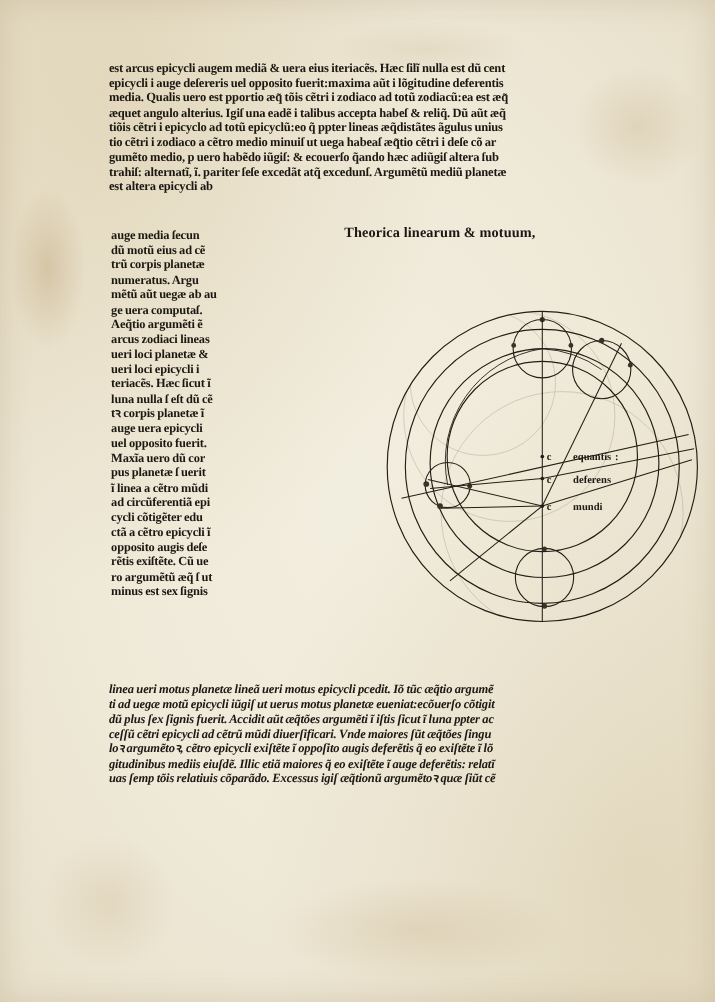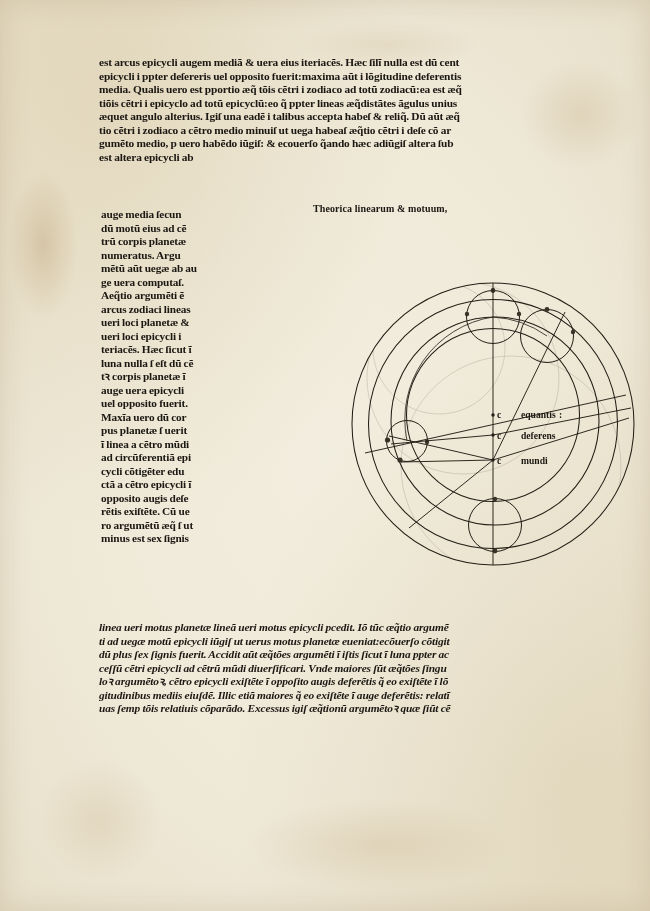--- a/index.html
+++ b/index.html
@@ -76,21 +76,21 @@
     font-size: 11.3px;
     line-height: 13.5px;
   }
 
   
   #figure-caption {
     position: absolute;
     left: 214px;
     top: 147px;
     width: 238px;
-    font-size: 10px;
+    font-size: 13px;
     color: #1b1712;
     font-weight: 600;
     letter-spacing: 0.1px;
   }
 
   
   #bottom-para {
     position: absolute;
     left: 0;
     top: 565px;
@@ -129,26 +129,27 @@
   <div class="stain s1"></div>
   <div class="stain s2"></div>
   <div class="stain s3"></div>
   <div class="stain s4"></div>
   <div class="stain s5"></div>
 
   <div id="textblock">
 
     <div id="top-para" class="para">
       <div class="line">est arcus epicycli augem mediã &amp; uera eius iteriacẽs. Hæc ſilĩ nulla est dũ cent</div>
-      <div class="line">epicycli i ppter deſereris uel opposito fuerit:maxima aũt i lõgitudine deferentis</div>
+      <div class="line">epicycli i auge deſereris uel opposito fuerit:maxima aũt i lõgitudine deferentis</div>
       <div class="line">media. Qualis uero est pportio æq̃ tõis cẽtri i zodiaco ad totũ zodiacũ:ea est æq̃</div>
+      <div class="line">æquet angulo alterius. Igiſ una eadẽ i talibus accepta habeſ &amp; reliq̃. Dũ aũt æq̃</div>
       <div class="line">tiõis cẽtri i epicyclo ad totũ epicyclũ:eo q̃ ppter lineas æq̃distãtes ãgulus unius</div>
-      <div class="line">æquet angulo alterius. Igiſ una eadẽ i talibus accepta habeſ &amp; reliq̃. Dũ aũt æq̃</div>
       <div class="line">tio cẽtri i zodiaco a cẽtro medio minuiſ ut uega habeaſ æq̃tio cẽtri i deſe cõ ar</div>
       <div class="line">gumẽto medio, p uero habẽdo iũgiſ: &amp; ecouerſo q̃ando hæc adiũgiſ altera ſub</div>
+      <div class="line">trahiſ: alternatĩ, ĩ. pariter ſeſe excedãt atq̃ excedunſ. Argumẽtũ mediũ planetæ</div>
       <div class="line">est altera epicycli ab</div>
     </div>
 
     <div id="figure-caption">Theorica linearum &amp; motuum,</div>
 
     <div id="left-col" class="para">
       <div class="line">auge media ſecun</div>
       <div class="line">dũ motũ eius ad cẽ</div>
       <div class="line">trũ corpis planetæ</div>
       <div class="line">numeratus. Argu</div>

